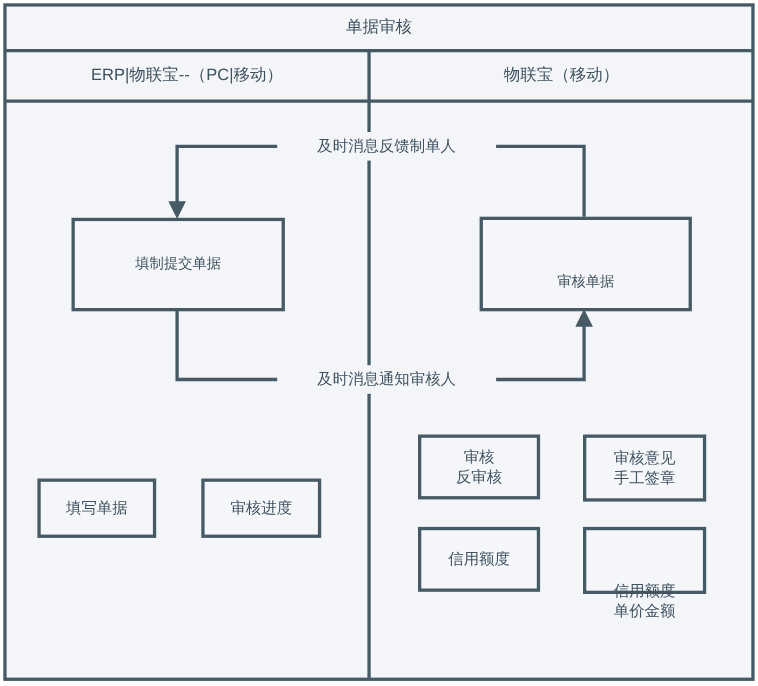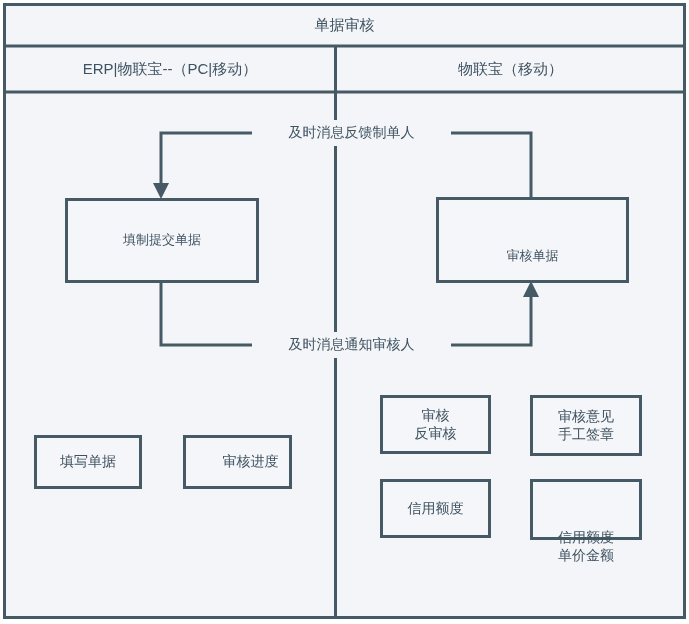--- a/index.html
+++ b/index.html
@@ -109,21 +109,21 @@
   <div class="txt lane-text" style="left:337px; top:46px; width:347px; height:46px;">物联宝（移动）</div>
 
   <div class="txt edge-label" style="left:252px; top:332px; width:185px; height:26px;">及时消息通知审核人</div>
 
   <div class="txt node-text" style="left:66px; top:199px; width:192px; height:83px;">填制提交单据</div>
 
   <div class="txt node-text" style="left:437px; top:214px; width:191px; height:84px;">审核单据</div>
 
   <div class="txt small-node-text" style="left:35px; top:436px; width:106px; height:52px;">填写单据</div>
 
-  <div class="txt small-node-text" style="left:184px; top:436px; width:107px; height:52px;padding-left:13px;">审核进度</div>
+  <div class="txt small-node-text" style="left:184px; top:436px; width:107px; height:52px;">审核进度</div>
 
   <div class="txt small-node-text" style="left:381px; top:396px; width:109px; height:57px;">审核
 反审核</div>
 
   <div class="txt small-node-text" style="left:531px; top:396px; width:110px; height:59px;">审核意见
 手工签章</div>
 
   <div class="txt small-node-text" style="left:381px; top:480px; width:109px; height:57px;">信用额度</div>
 
   <div class="txt small-node-text" style="left:531px; top:480px; width:110px; height:59px;margin-top:37px;">信用额度

